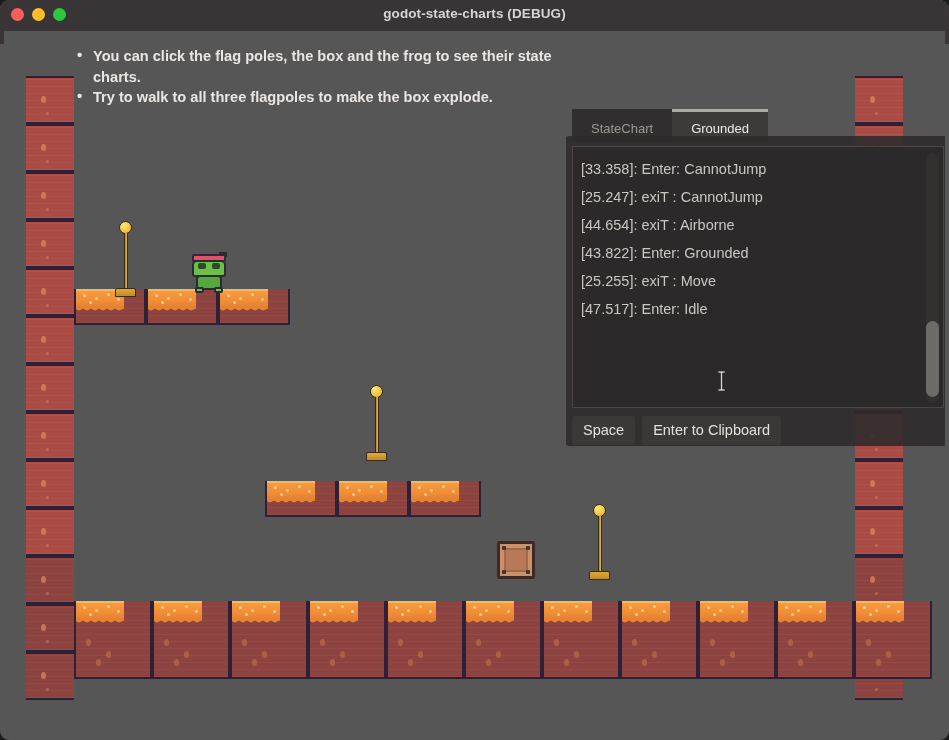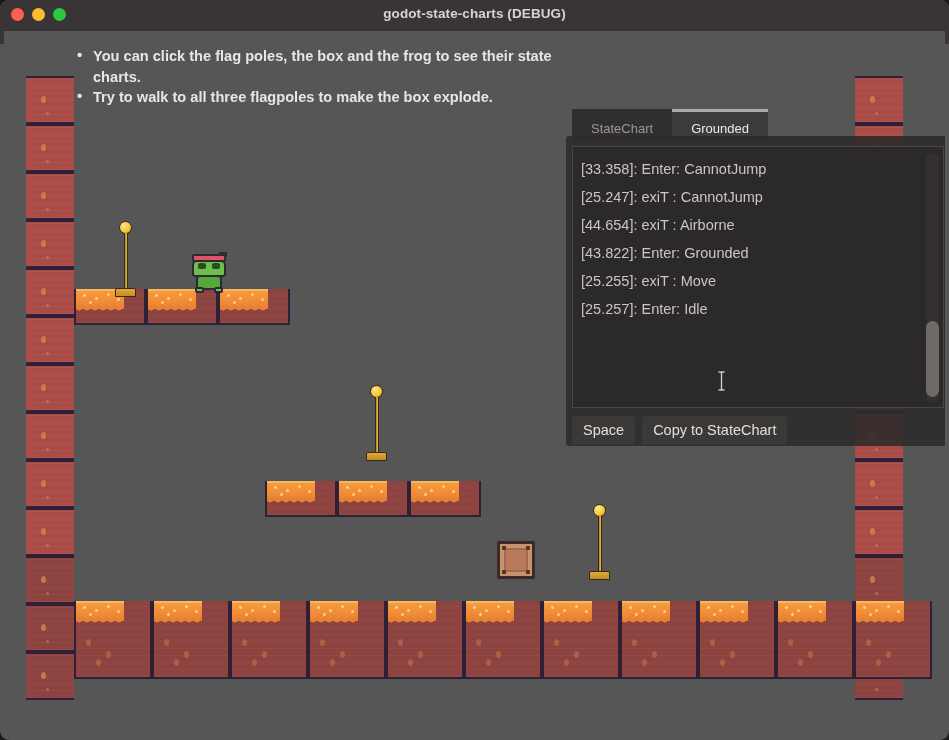--- a/index.html
+++ b/index.html
@@ -620,29 +620,29 @@
     </div>
 
     <div id="panel">
       <div id="logbox">
         <div id="loglist">
             <div class="logline">[33.358]: Enter: CannotJump</div>
             <div class="logline">[25.247]: exiT : CannotJump</div>
             <div class="logline">[44.654]: exiT : Airborne</div>
             <div class="logline">[43.822]: Enter: Grounded</div>
             <div class="logline">[25.255]: exiT : Move</div>
-            <div class="logline">[25.257]: Enter: Idle</div>
+            <div class="logline">[47.517]: Enter: Idle</div>
           </div>
         <div id="scrolltrack">
           <div id="scrollthumb"></div>
         </div>
       </div>
       <div id="btnrow">
         <button class="pbtn">Space</button>
-        <button class="pbtn">Copy to StateChart</button>
+        <button class="pbtn">Enter to Clipboard</button>
       </div>
     </div>
 
     <div id="cursor">
       <svg width="11" height="20" viewBox="0 0 11 20">
         <path d="M2 0h7v2H6.5v16H9v2H2v-2h2.5V2H2z" fill="#d8d4d2" stroke="#2a2a2a" stroke-width="0.7"></path>
       </svg>
     </div>
 
   </div>

